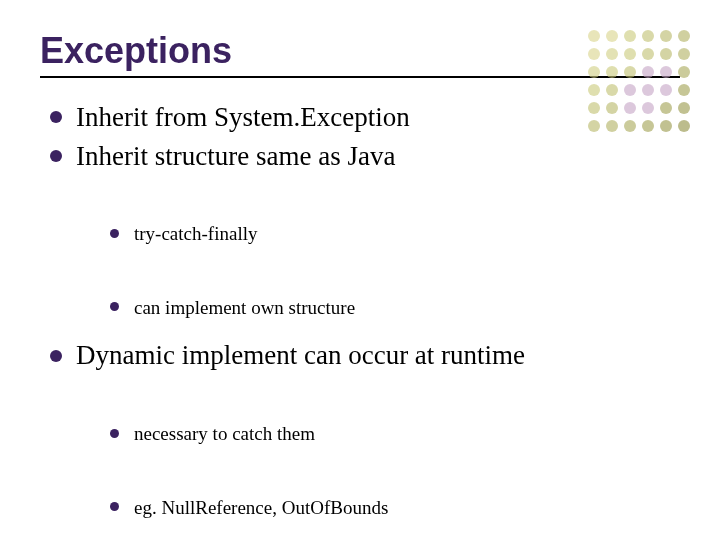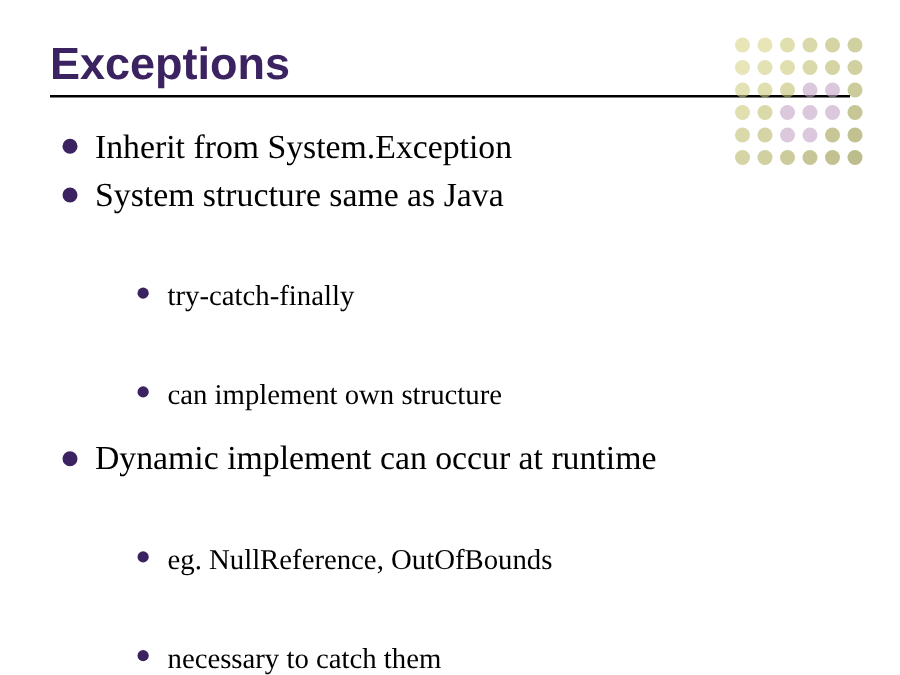--- a/index.html
+++ b/index.html
@@ -55,21 +55,21 @@
     border-radius: 50%;
   }
   ul.lvl2 {
     list-style: none;
     padding-left: 32px;
     margin: 10px 0 18px 0;
   }
   ul.lvl2 > li {
     position: relative;
     padding-left: 26px;
-    font-size: 23px;
+    font-size: 19px;
     line-height: 1.35;
     margin-bottom: 4px;
     margin-top: 48px;
   }
   ul.lvl2 > li::before {
     content: "";
     position: absolute;
     left: 2px;
     top: 0.40em;
     width: 9px;
@@ -139,36 +139,36 @@
     </div>
 
   <div class="title">Exceptions</div>
   <hr class="rule">
 
   <ul class="lvl1">
     <li>
       <span>Inherit from System.Exception</span>
     </li>
     <li>
-      <span>System structure same as Java</span>
+      <span>Inherit structure same as Java</span>
       <ul class="lvl2">
         <li>
           <span>try-catch-finally</span>
         </li>
         <li>
           <span>can implement own structure</span>
         </li>
       </ul>
     </li>
     <li>
       <span>Dynamic implement can occur at runtime</span>
       <ul class="lvl2">
         <li>
-          <span>eg. NullReference, OutOfBounds</span>
+          <span>necessary to catch them</span>
         </li>
         <li>
-          <span>necessary to catch them</span>
+          <span>eg. NullReference, OutOfBounds</span>
         </li>
       </ul>
     </li>
   </ul>
 
 </div>
 
 </body></html>

